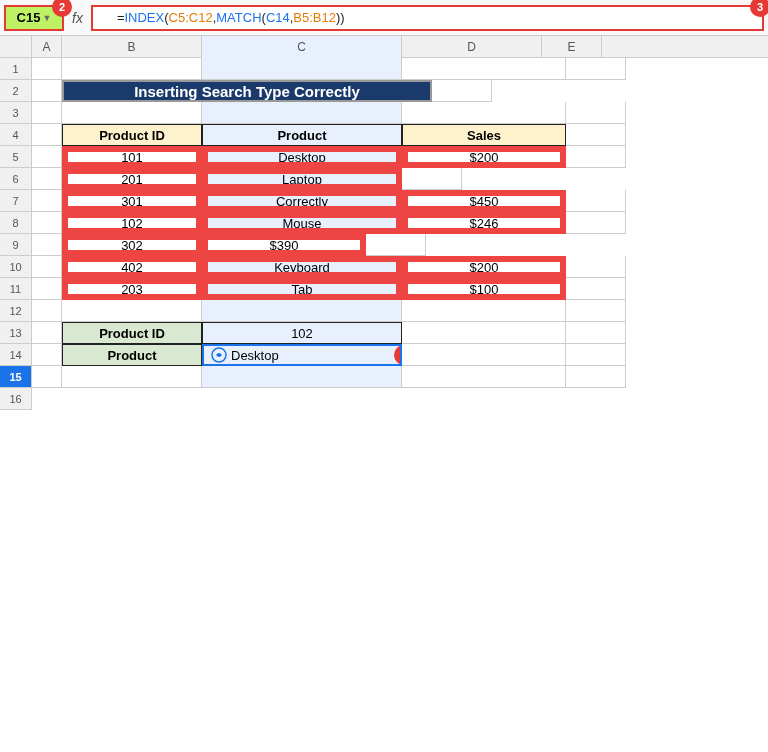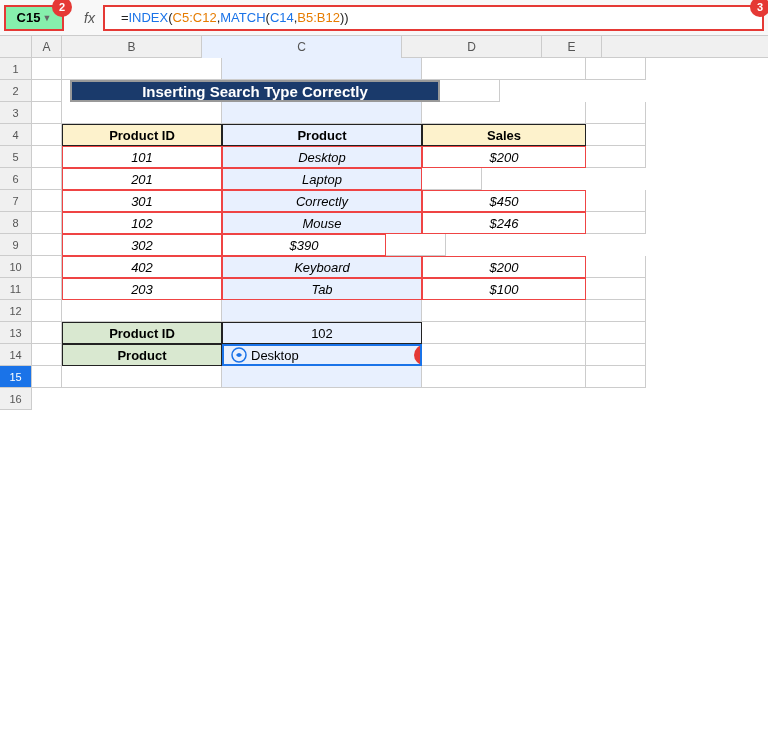--- a/index.html
+++ b/index.html
@@ -18,27 +18,27 @@
       align-items: center;
       height: 36px;
       border-bottom: 1px solid #ccc;
       background: #f8f8f8;
       padding: 0 4px;
     }
     .cell-ref-box {
       width: 60px;
       height: 26px;
       border: 2px solid #e53935;
-      background: #86efac;
+      background: #bef264;
       display: flex;
       align-items: center;
       justify-content: center;
       font-size: 13px;
       font-weight: bold;
-      margin-right: 12px;
+      margin-right: 0;
       position: relative;
     }
     .badge-red {
       position: absolute;
       top: -10px;
       right: -10px;
       width: 20px;
       height: 20px;
       border-radius: 50%;
       background: #e53935;
@@ -53,21 +53,21 @@
       font-size: 14px;
       font-style: italic;
       color: #555;
       margin: 0 8px;
     }
     .formula-bar {
       flex: 1;
       height: 26px;
       border: 2px solid #e53935;
       background: #fff;
-      padding: 0 16px;
+      padding: 0 24px;
       display: flex;
       align-items: center;
       font-size: 13px;
       position: relative;
     }
     .formula-badge {
       position: absolute;
       top: -10px;
       right: -8px;
       width: 20px;
@@ -138,21 +138,21 @@
       align-items: center;
       justify-content: center;
       border-bottom: 1px solid #ccc;
       border-right: 1px solid #ccc;
       font-size: 11px;
       color: #555;
     }
     .row-num.active {
       background: #1a73e8;
       color: #fff;
-      font-weight: normal;
+      font-weight: bold;
     }
 
     
     .grid {
       flex: 1;
     }
     .grid-row {
       display: flex;
       height: 22px;
     }
@@ -160,21 +160,21 @@
       border-right: 1px solid #ccc;
       border-bottom: 1px solid #ccc;
       display: flex;
       align-items: center;
       justify-content: center;
       font-size: 13px;
       overflow: hidden;
       white-space: nowrap;
     }
     .cell-a { width: 30px; }
-    .cell-b { width: 160px; }
+    .cell-b { width: 140px; }
     .cell-c { width: 200px; }
     .cell-d { width: 164px; }
     .cell-e { width: 60px; }
 
     
     .title-cell {
       background: #1a3a6b;
       color: #fff;
       font-weight: bold;
       font-size: 15px;
@@ -184,22 +184,21 @@
 
     
     .thead-cell {
       background: #fdf2cc;
       font-weight: bold;
       border: 1px solid #222;
     }
 
     
     .tdata-cell {
-      border: 1px solid #ef4444;
-      font-style: italic;
+      border: 6px solid #ef4444;
     }
 
     
     .lookup-header {
       background: #d9e8d0;
       font-weight: bold;
       border: 1px solid #222;
     }
     .lookup-data {
       border: 1px solid #222;
@@ -299,21 +298,21 @@
     <div class="grid-row">
       <div class="cell cell-a empty-cell"></div>
       <div class="cell cell-b empty-cell"></div>
       <div class="cell cell-c empty-cell row-col-highlight"></div>
       <div class="cell cell-d empty-cell"></div>
       <div class="cell cell-e empty-cell"></div>
     </div>
 
     <div class="grid-row">
       <div class="cell cell-a empty-cell"></div>
-      <div class="cell cell-b title-cell" style="width: 370px; border: 2px solid rgb(153, 153, 153); margin-left: 8px;">Inserting Search Type Correctly</div>
+      <div class="cell cell-b title-cell" style="width: 370px; border: 2px solid rgb(153, 153, 153);">Inserting Search Type Correctly</div>
       <div class="cell cell-c title-cell" style="width:0;border:none;"></div>
       <div class="cell cell-d title-cell" style="width:0;border:none;"></div>
       <div class="cell cell-e empty-cell"></div>
     </div>
 
     <div class="grid-row">
       <div class="cell cell-a empty-cell"></div>
       <div class="cell cell-b empty-cell"></div>
       <div class="cell cell-c empty-cell row-col-highlight"></div>
       <div class="cell cell-d empty-cell"></div>

